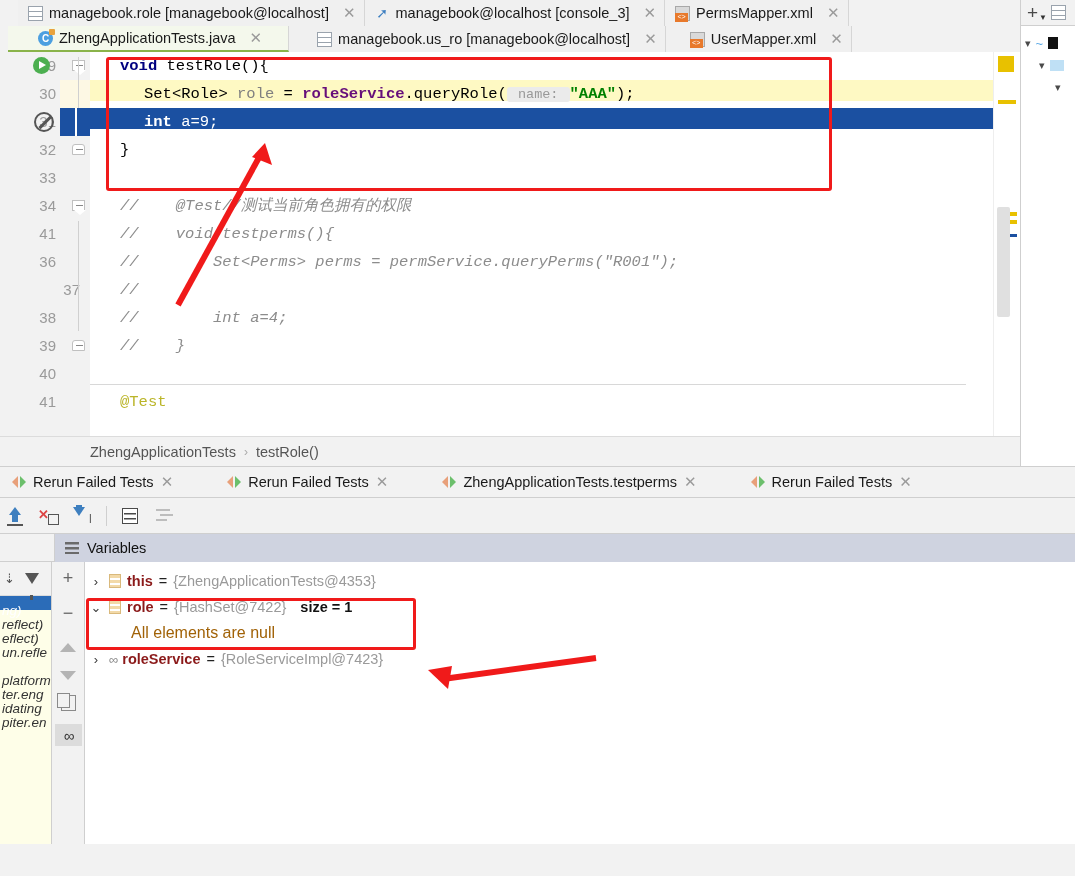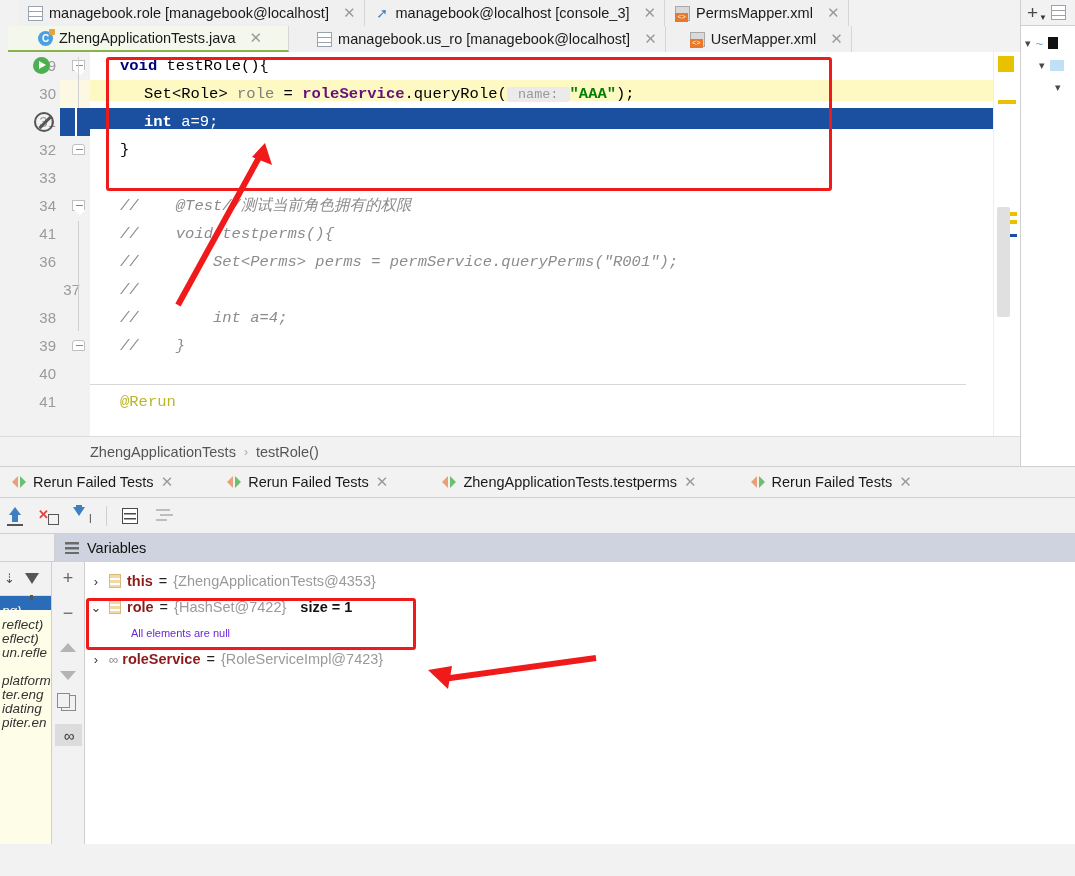--- a/index.html
+++ b/index.html
@@ -197,21 +197,21 @@
   .vicon{ width:12px; height:14px; background:
       linear-gradient(#f2d9a8,#f2d9a8) 0 0/100% 3px no-repeat,
       linear-gradient(#f2d9a8,#f2d9a8) 0 5px/100% 3px no-repeat,
       linear-gradient(#f2d9a8,#f2d9a8) 0 10px/100% 3px no-repeat;
       border:1px solid #d9b97c; }
   .vname{ color:#8b1a1a; font-weight:bold; }
   .veq{ color:#222; }
   .vval{ color:#9a9a9a; }
   .vsize{ color:#111; font-weight:bold; }
   .oo{ color:#888; font-size:13px; letter-spacing:-2px; }
-  .vnull{ padding-left:46px; color:#6d28d9; font-size:11px; height:26px; line-height:26px; }
+  .vnull{ padding-left:46px; color:#a16207; font-size:16px; height:26px; line-height:26px; }
 
   
   .statusbar{ position:absolute; left:0; bottom:0; width:1075px; height:32px; background:#f2f2f2;
     border-top:1px solid #cfcfcf; display:flex; align-items:center; gap:26px; padding-left:2px;
     font-size:14px; color:#1a1a1a; }
   .sb{ display:flex; align-items:center; gap:6px; }
   .termic{ width:15px;height:14px; background:#5a5a5a; color:#fff; font-size:9px; line-height:14px;
     text-align:center; font-family:"Liberation Mono",monospace; }
   .jeic{ width:15px;height:14px; background:#9a9a9a; position:relative; }
   .jeic:after{ content:""; position:absolute; right:0; bottom:0; width:8px;height:8px; background:#e8792b; }
@@ -357,21 +357,21 @@
         <div class="line" style="top: 252px;">
           <div class="code" style="left: 30px;"><span class="cmt">//        </span><span class="cmt">int a=4;</span></div>
         </div>
         <div class="line" style="top: 280px;">
           <div class="code" style="left: 30px;"><span class="cmt">//    </span><span class="cmt">}</span></div>
         </div>
         <div class="line" style="top: 308px;">
           <div class="code" style="left: 30px;"></div>
         </div>
         <div class="line" style="top: 336px;">
-          <div class="code" style="left: 30px;"><span class="ann">@Rerun</span></div>
+          <div class="code" style="left: 30px;"><span class="ann">@Test</span></div>
         </div>
         <div style="position: absolute; left: 0px; right: 27px; top: 332px; height: 1px; background: rgb(216, 216, 216);"></div>
       </div>
     <div class="scrollstrip">
       <div class="mk" style="top:4px;width:16px;height:16px;background:#e8c100;"></div>
       <div class="mk" style="top:48px;width:18px;height:4px;background:#e8c100;"></div>
       <div class="mk" style="top:160px;width:19px;height:4px;background:#e8c100;"></div>
       <div class="mk" style="top:168px;width:19px;height:4px;background:#e8c100;"></div>
       <div class="mk" style="top:182px;width:19px;height:3px;background:#1b50a1;"></div>
       <div class="thumb" style="top:155px;height:110px;"></div>

